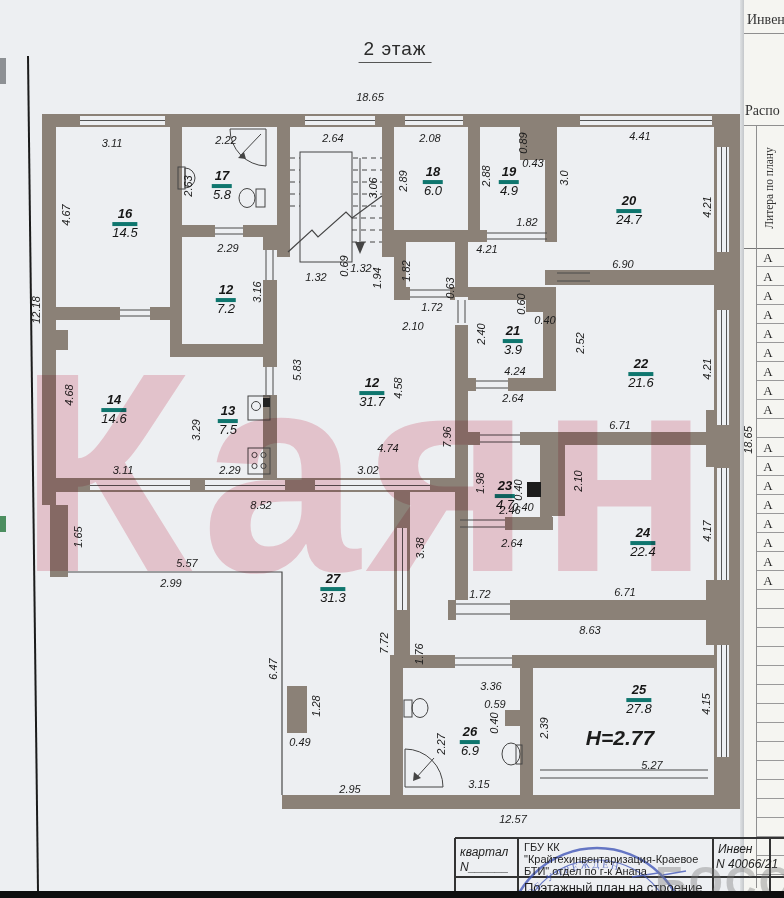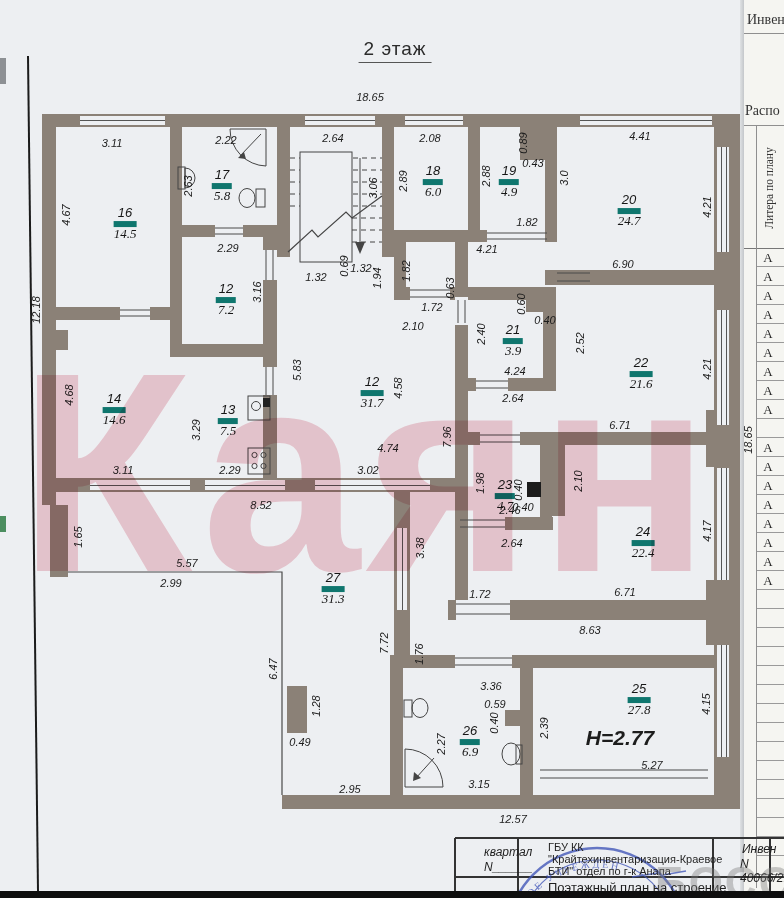--- a/index.html
+++ b/index.html
@@ -17,40 +17,40 @@
   .letter-a{position:absolute;left:768px;transform:translate(-50%,-50%);
       font-family:"Liberation Serif",serif;font-size:13px;color:#2a2a2a;}
   .hline{position:absolute;height:1px;background:#8f8f8f;}
   
   .dim{position:absolute;transform:translate(-50%,-50%);font-style:italic;
        font-size:11px;color:#1c1c1c;white-space:nowrap;z-index:30;}
   .dim.v{transform:translate(-50%,-50%) rotate(-90deg);}
   
   .room{position:absolute;transform:translate(-50%,-50%);text-align:center;
         font-style:italic;font-size:13px;color:#161616;z-index:30;line-height:1.15;}
-  .room .rn{display:block;border-bottom:6px solid #0f766e;padding:0 3px;}
-  .room .ra{display:block;font-family:Liberation Serif, serif;}
+  .room .rn{display:block;border-bottom:4px solid #0f766e;padding:0 3px;font-weight:bold;}
+  .room .ra{display:block;}
   .floor-title{position:absolute;left:395px;top:38px;transform:translateX(-50%);
         font-size:19px;color:#2b2b2b;letter-spacing:1px;
         border-bottom:1.5px solid #555;padding:0 5px 2px;z-index:30;}
   .note-big{position:absolute;transform:translate(-50%,-50%);font-style:italic;
         font-size:21px;font-weight:600;color:#1d1d1d;z-index:30;}
   .liter{position:absolute;left:236px;top:798px;transform:translate(-50%,-50%);
         font-style:italic;font-size:20px;color:#1d1d1d;text-align:center;z-index:30;line-height:1.2;}
   .liter .ln{display:block;border-bottom:1.5px solid #222;padding:0 2px;}
   
   .watermark{position:absolute;left:18px;top:330px;width:760px;z-index:40;
         font-family:"Liberation Sans",sans-serif;font-weight:bold;font-size:285px;
         line-height:1;letter-spacing:6px;color:#f3c7cf;opacity:.85;
         mix-blend-mode:multiply;pointer-events:none;}
   .watermark2{position:absolute;left:655px;top:858px;z-index:60;
         font-family:"Liberation Sans",sans-serif;font-weight:bold;font-size:44px;
         color:rgba(125,125,125,.40);letter-spacing:2px;pointer-events:none;}
   
-  .tb-text{position:absolute;color:#1f1f1f;z-index:55;margin-left:24px;}
+  .tb-text{position:absolute;color:#1f1f1f;z-index:55;}
   .tb-italic{font-style:italic;}
   
   .page-bottom{position:absolute;left:0;top:891px;width:784px;height:7px;background:#0e0e0e;z-index:70;}
   .mark-green{position:absolute;left:0;top:516px;width:6px;height:16px;background:#2f7d46;opacity:.85;z-index:70;}
   .mark-gray{position:absolute;left:0;top:58px;width:6px;height:26px;background:#8d9094;z-index:70;}
 </style>
 </head>
 <body>
 
 <div id="stage">

